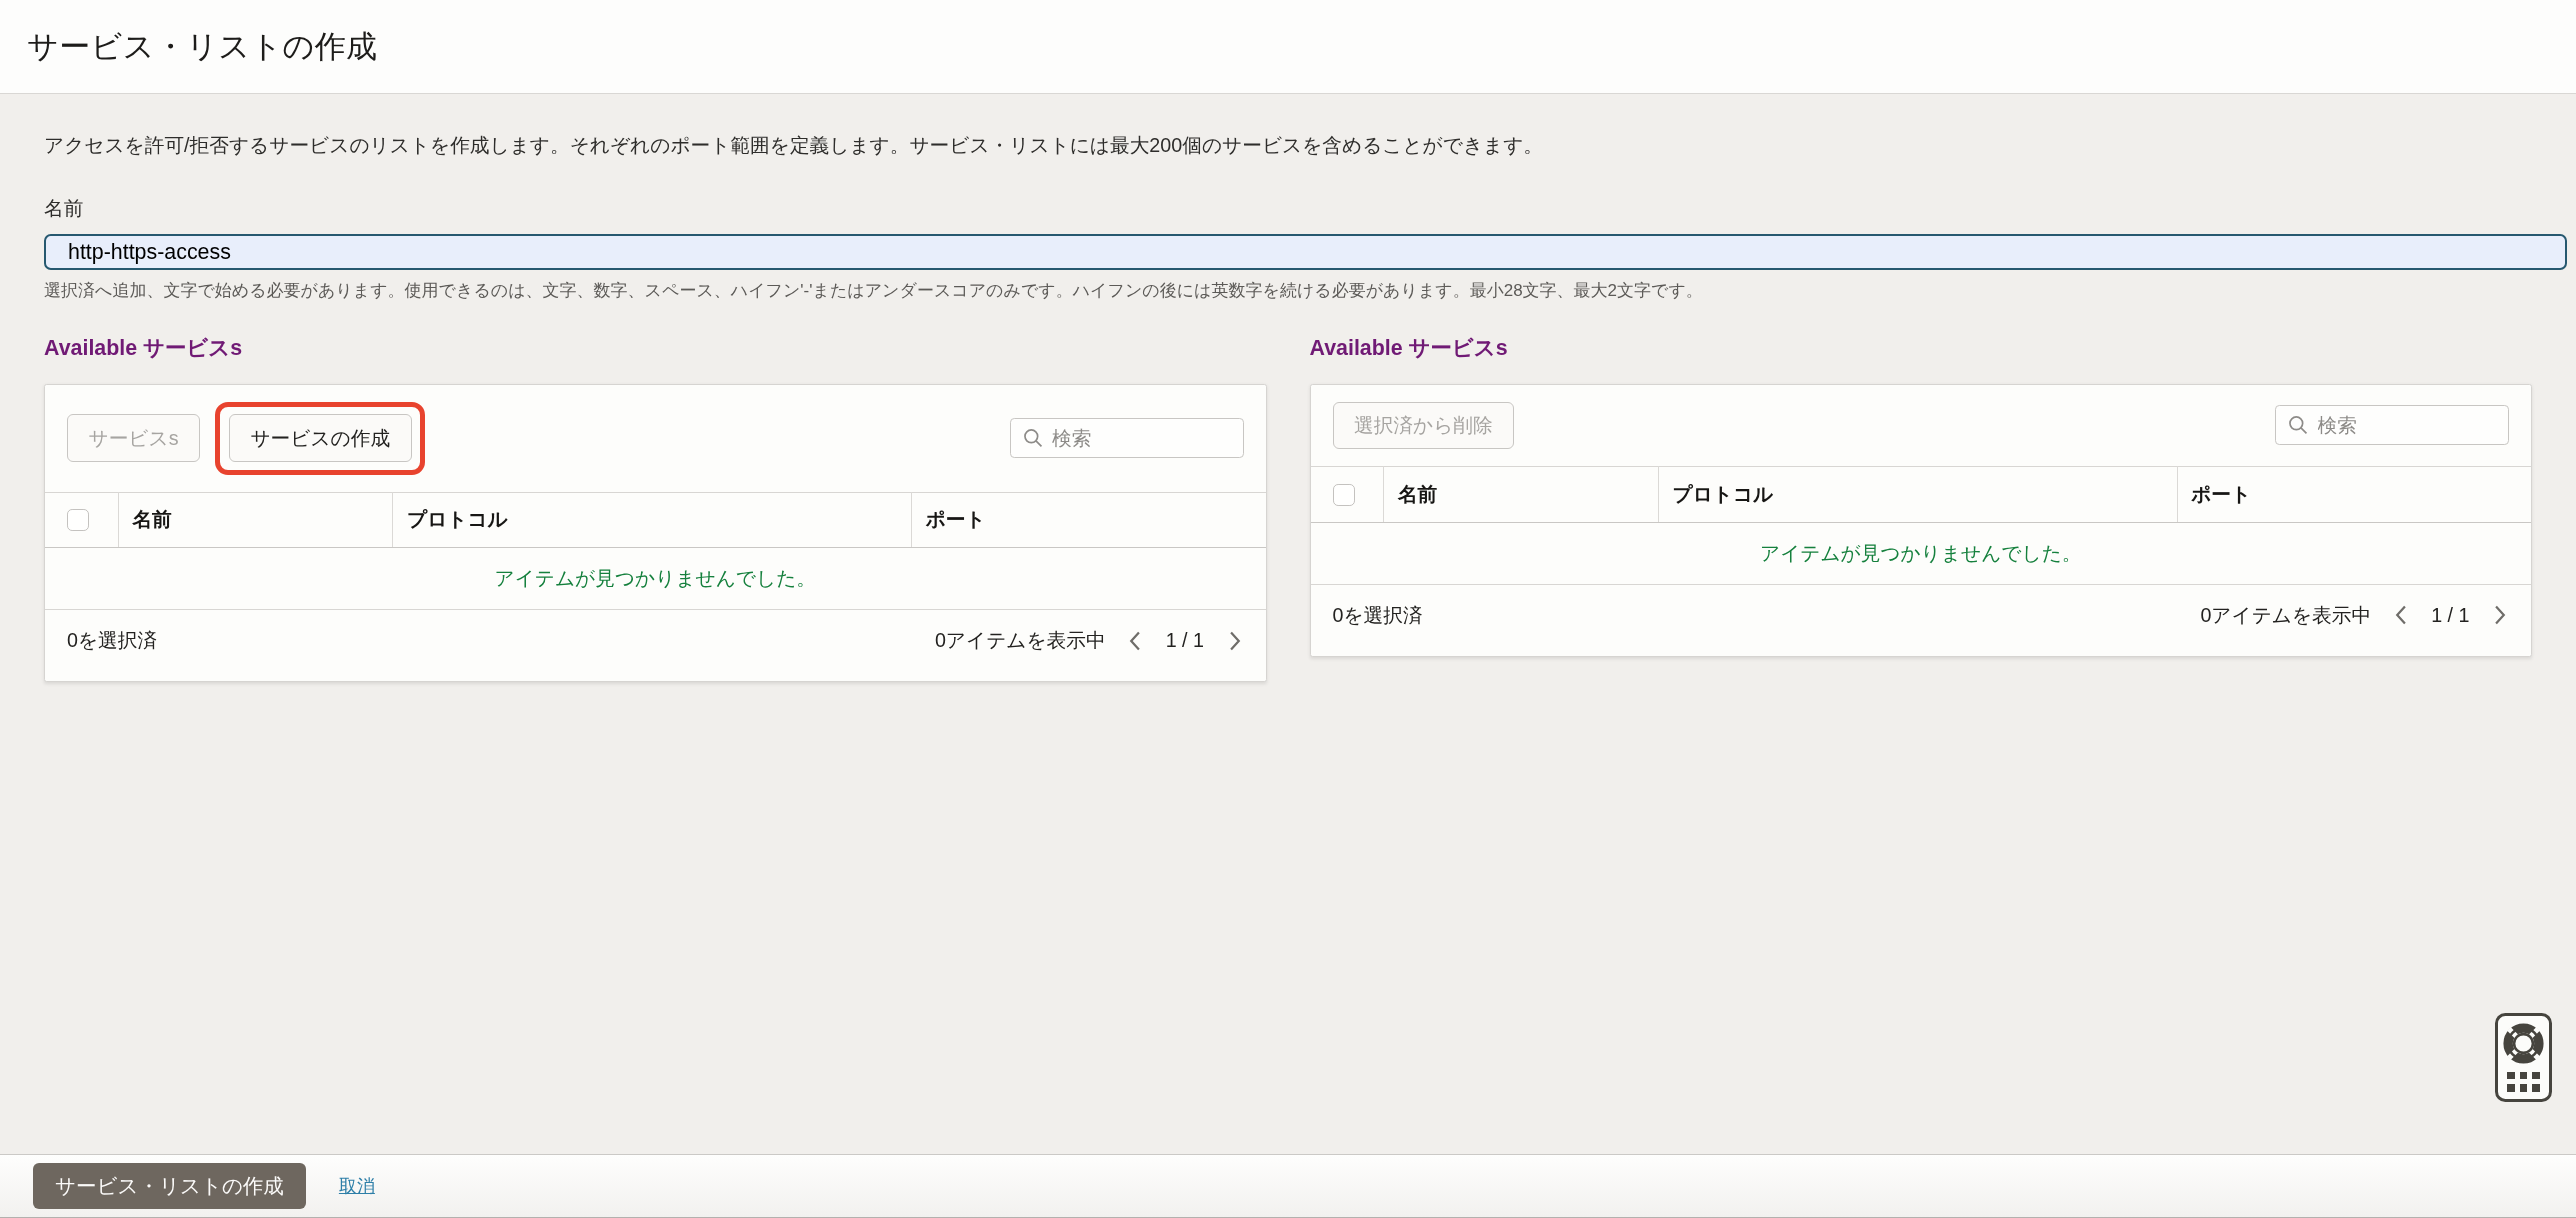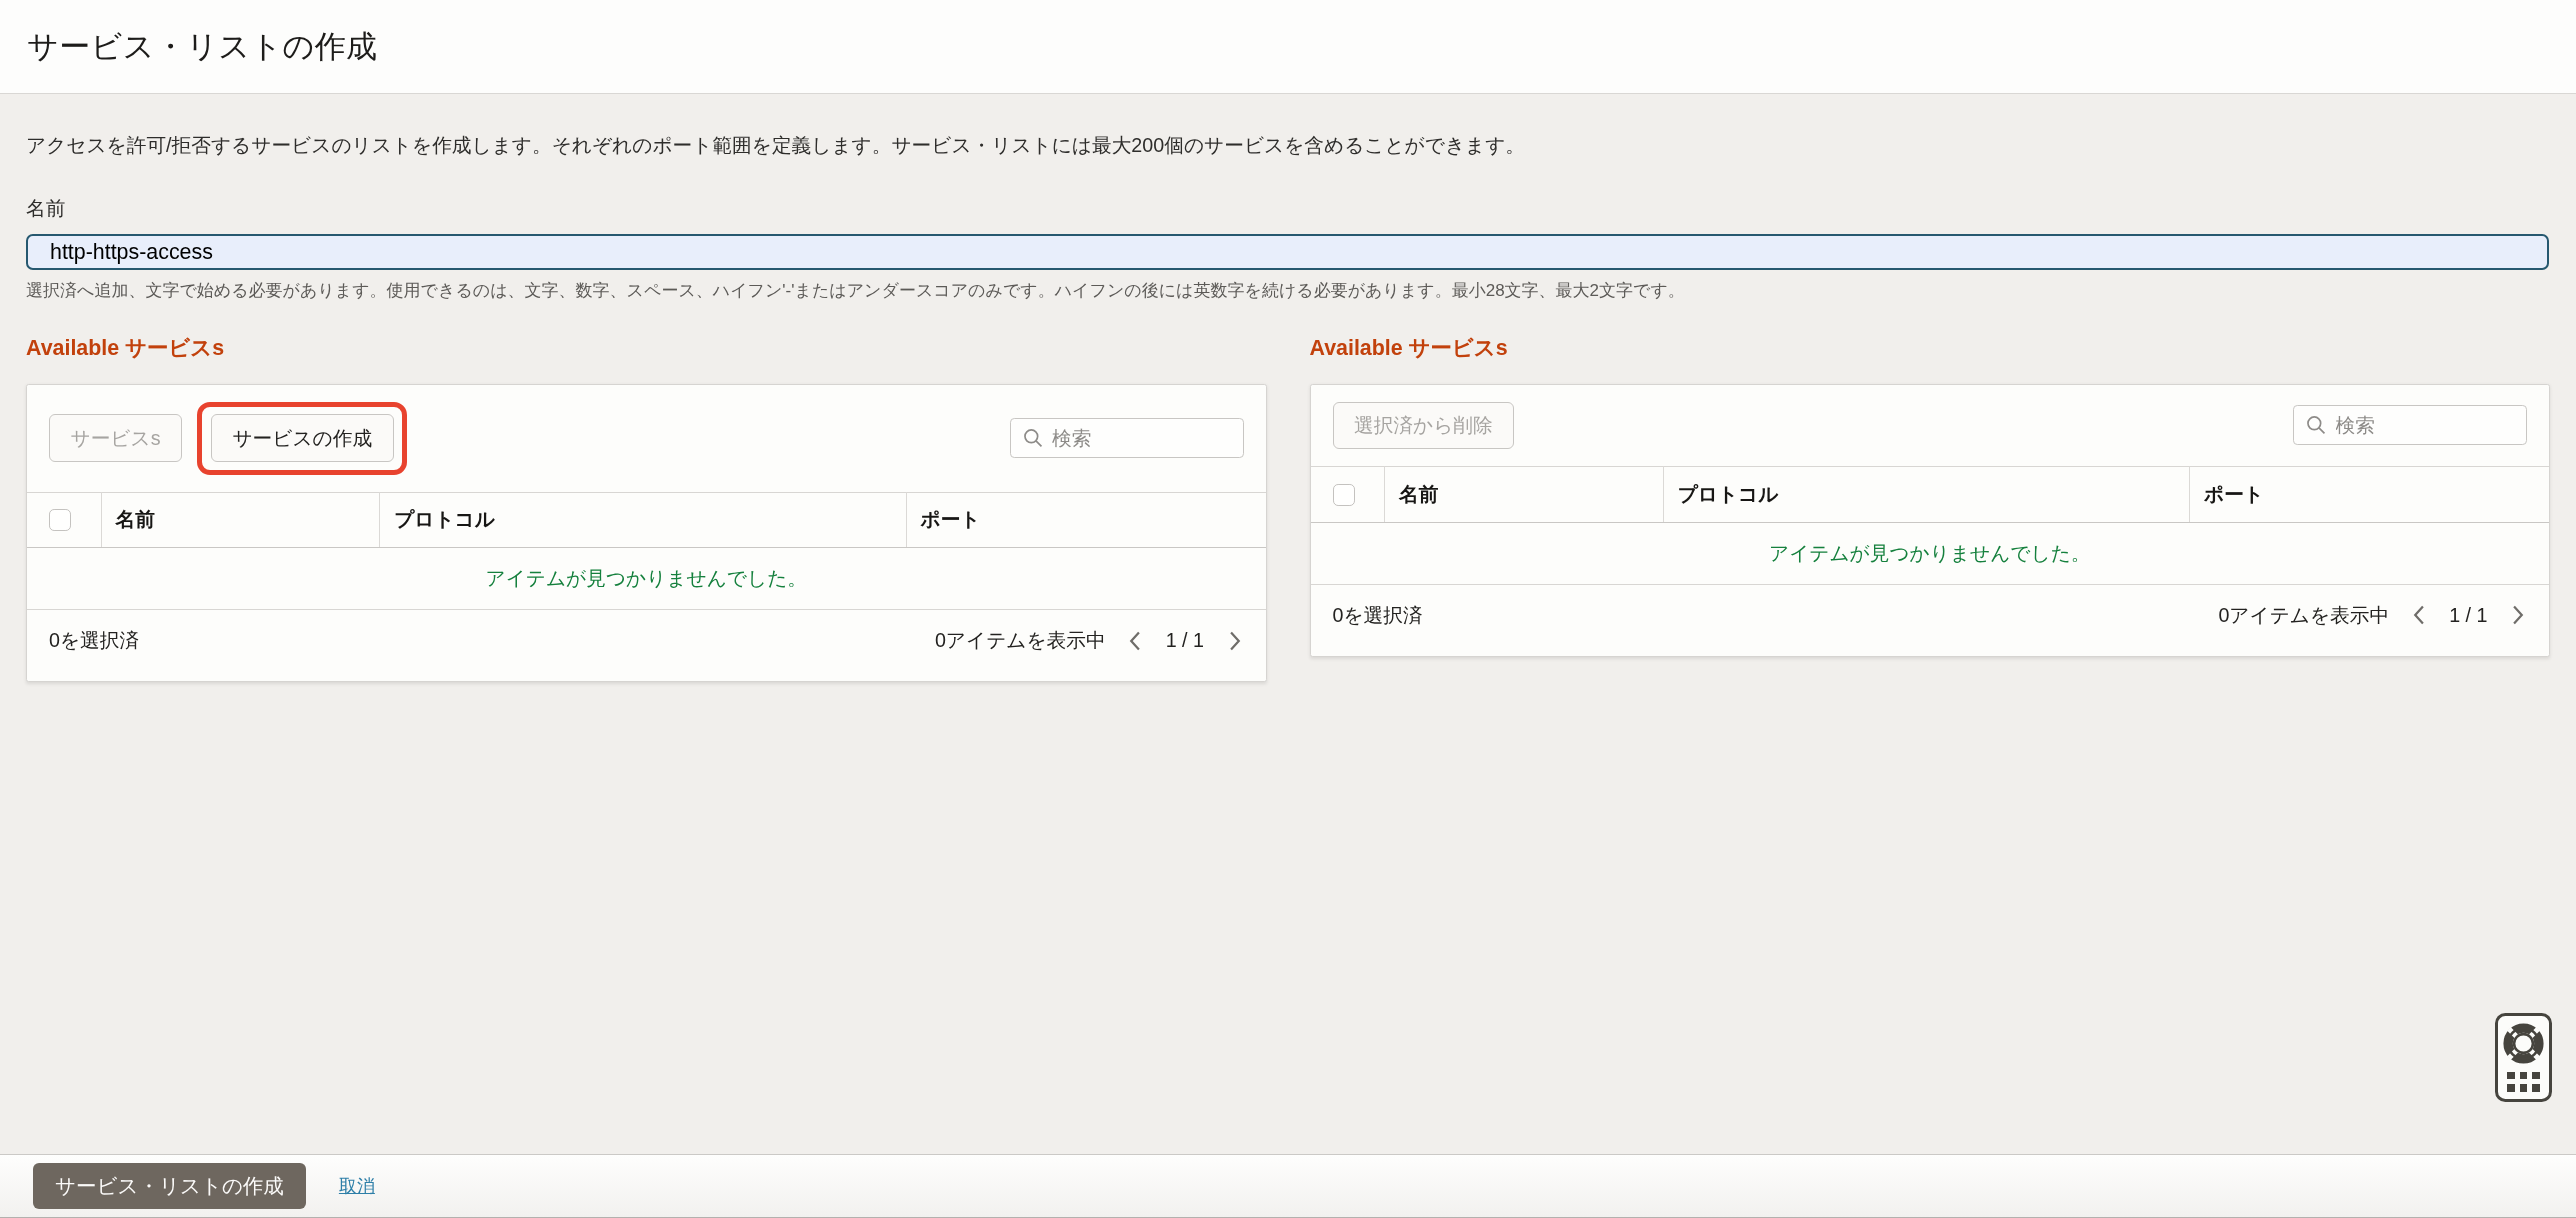--- a/index.html
+++ b/index.html
@@ -12,35 +12,35 @@
     overflow:hidden;
   }
   
   .titlebar {
     height:94px; background:#fdfdfc; border-bottom:0.9px solid #d9d7d4;
     display:flex; align-items:center; padding-left:27px;
   }
   .titlebar h1 { font-size:31px; font-weight:400; color:#1d1c1a; letter-spacing:0.4px; }
 
   
-  .content { padding:0 26px; }
+  .content { padding:0 44px; }
   .description { margin-top:38px; font-size:19.7px; color:#2e2d2b; }
   .name-label { margin-top:36px; font-size:19.7px; color:#2e2d2b; }
   .name-input {
     display:block; margin-top:12px; width:2523px; height:36px;
     border:2.6px solid #26586f; border-radius:6.8px; background:#e8eefb;
     font-size:21.4px; color:#000; padding:0 22px;
     font-family:"Liberation Sans","DejaVu Sans",sans-serif; outline:none;
   }
   .name-help { margin-top:8.6px; font-size:17px; color:#5c5a57; }
 
   
   .panels { display:flex; gap:43px; margin-top:31px; }
   .panel-col { flex:1; min-width:0; }
-  .panel-heading { font-size:21.4px; font-weight:700; color:#c2410c; margin-bottom:22px; }
+  .panel-heading { font-size:21.4px; font-weight:700; color:#701a75; margin-bottom:22px; }
   .panel {
     background:#fdfdfb; border:0.9px solid #d6d4d1; border-radius:2.6px;
     box-shadow:0 1.7px 3.4px rgba(60,58,54,0.12);
   }
   .toolbar { display:flex; align-items:center; padding:17px 22px; }
   .btn {
     font-size:19.7px; padding:9.4px 20.5px; background:#fbfaf8;
     border:0.9px solid #c8c6c3; border-radius:6px; color:#232220;
     font-family:"Liberation Sans","DejaVu Sans",sans-serif; cursor:pointer; white-space:nowrap;
   }

